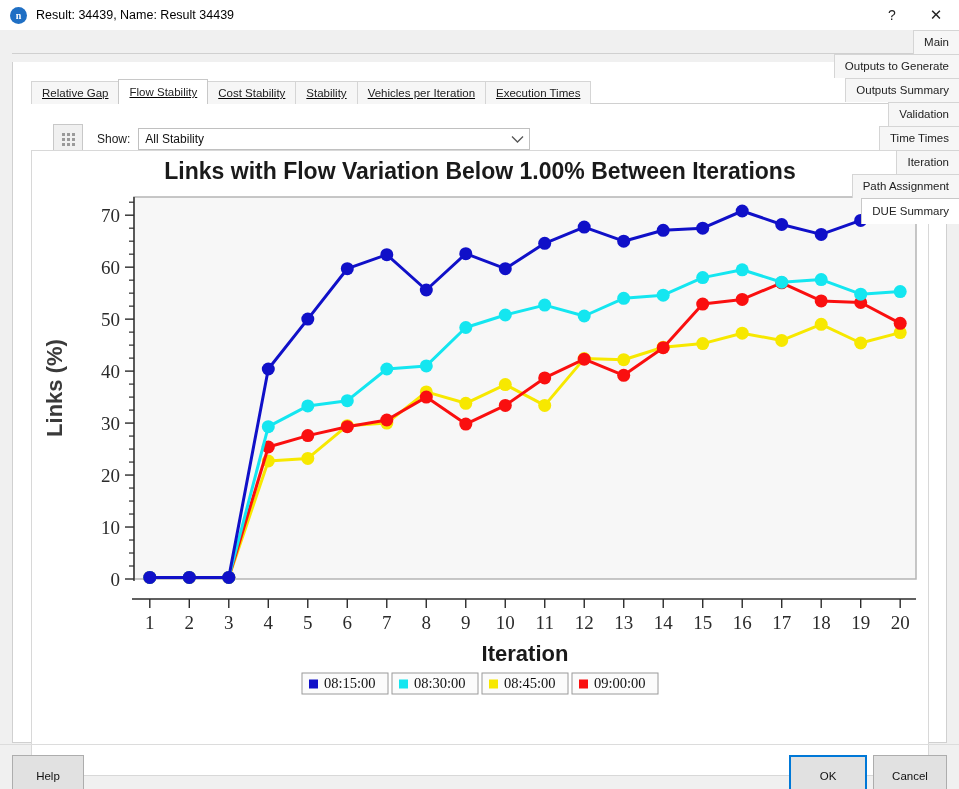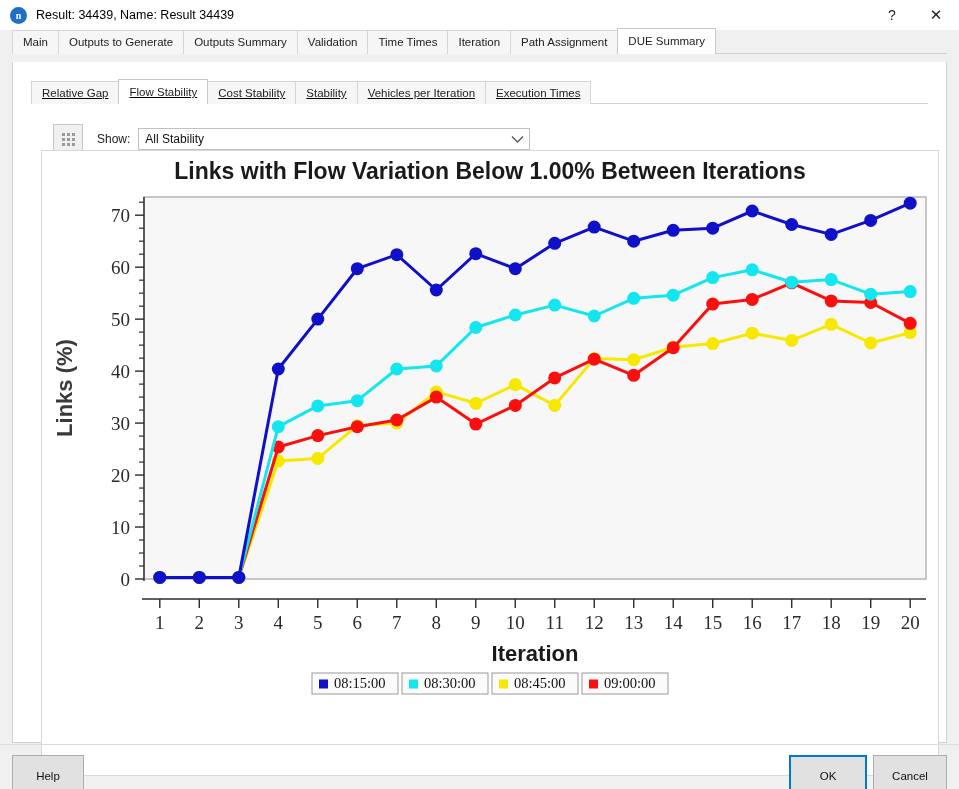--- a/index.html
+++ b/index.html
@@ -61,20 +61,21 @@
 
   
   .tabstrip-outer {
     position: relative;
     height: 24px;
     padding-left: 12px;
     box-sizing: border-box;
     display: flex;
     align-items: flex-end;
     background: #f0f0f0;
+    flex-direction: column;
   }
   .tabstrip-outer::after {
     content: "";
     position: absolute;
     left: 12px; right: 12px; bottom: 0;
     height: 1px;
     background: #d0d0d0;
   }
   .tab {
     height: 23px;
@@ -199,21 +200,21 @@
   .combo-arrow {
     width: 24px;
     display: flex;
     align-items: center;
     justify-content: center;
   }
 
   
   .chart-frame {
     position: absolute;
-    left: 28px;
+    left: 18px;
     top: 88px;
     width: 898px;
     height: 626px;
     background: #ffffff;
     border: 1px solid #d8d8d8;
     box-sizing: border-box;
   }
   .chart-svg { display: block; }
 
   

